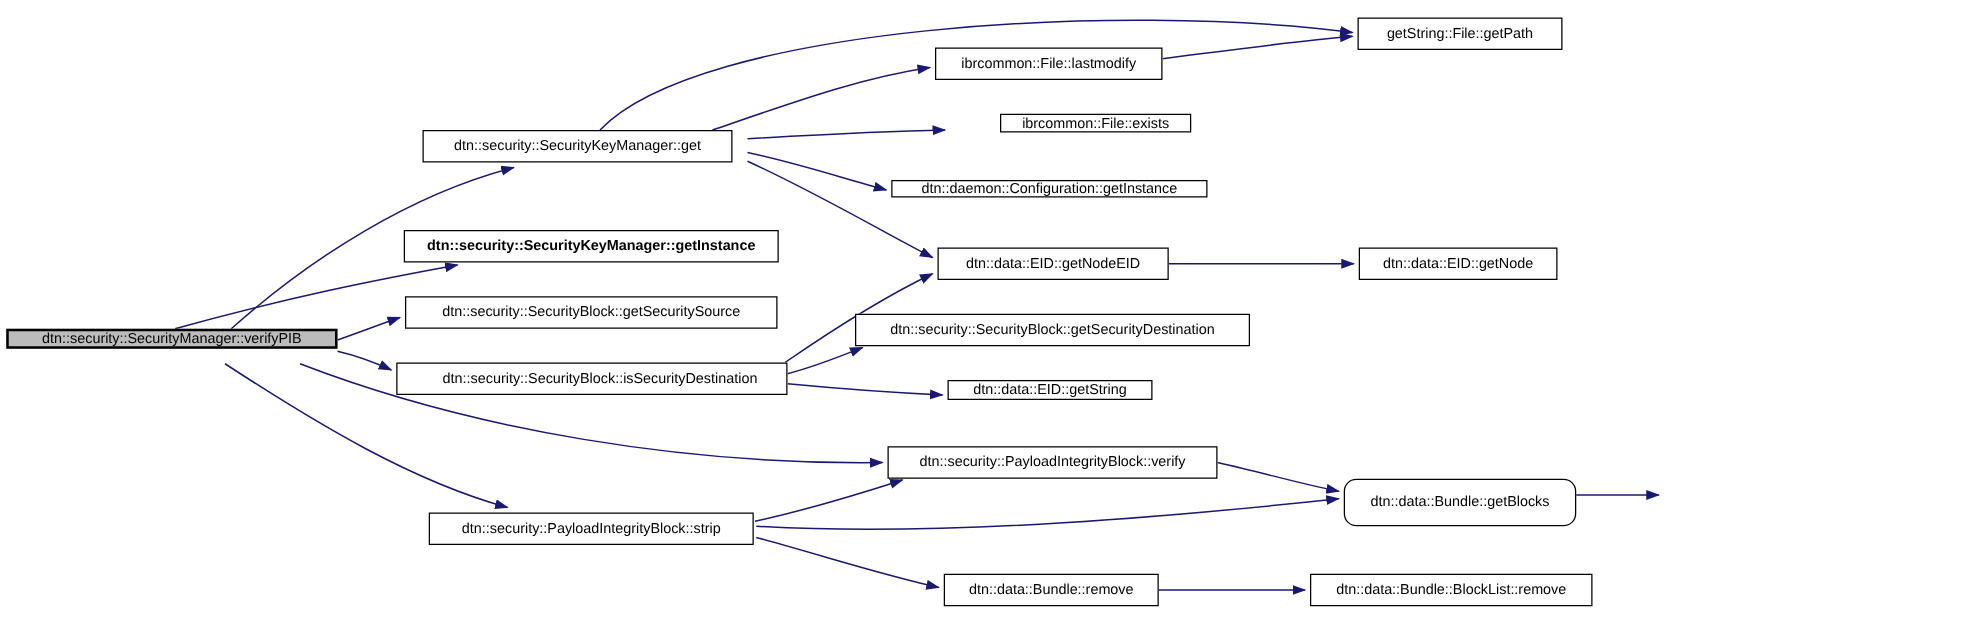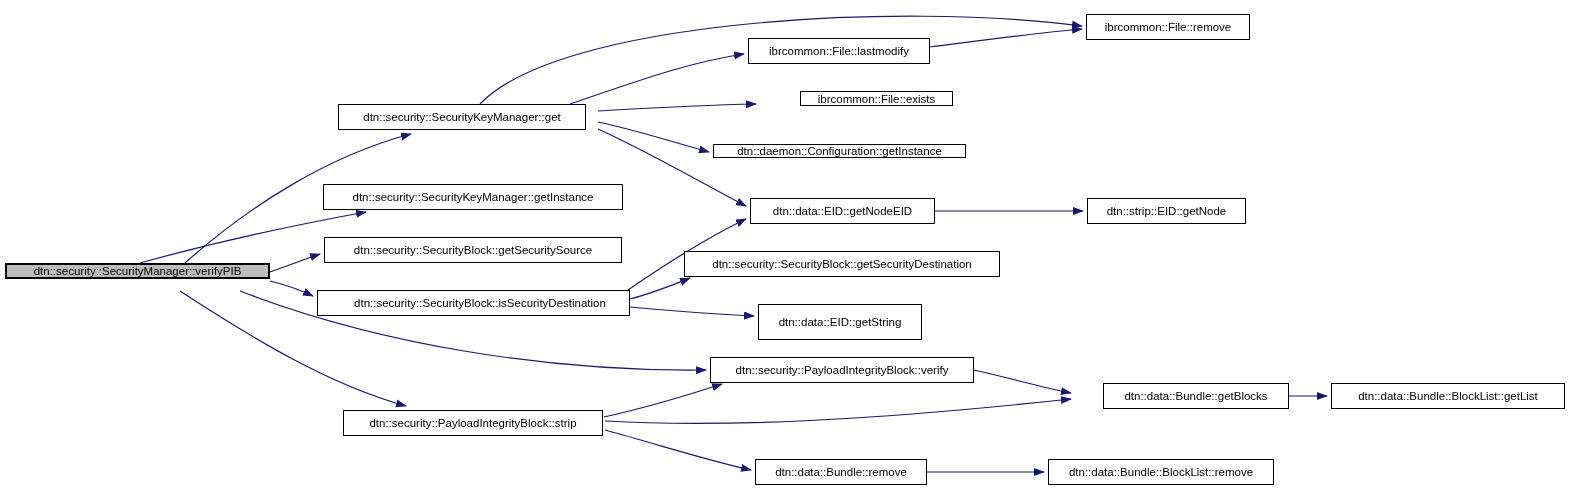--- a/index.html
+++ b/index.html
@@ -74,30 +74,29 @@
       <path d="M 974 370 C 1010 378, 1040 387, 1071 393" fill="none" stroke="#191970" stroke-width="1.2" marker-end="url(#arrow)"></path>
       <path d="M 604 417 C 650 407, 688 395, 722 384" fill="none" stroke="#191970" stroke-width="1.2" marker-end="url(#arrow)"></path>
       <path d="M 605 421 C 760 430, 950 412, 1071 399" fill="none" stroke="#191970" stroke-width="1.2" marker-end="url(#arrow)"></path>
       <path d="M 1261 396 C 1284 396, 1306 396, 1327 396" fill="none" stroke="#191970" stroke-width="1.2" marker-end="url(#arrow)"></path>
       <path d="M 605 430 C 660 445, 706 460, 751 470" fill="none" stroke="#191970" stroke-width="1.2" marker-end="url(#arrow)"></path>
       <path d="M 927 472 C 966 472, 1006 472, 1044 472" fill="none" stroke="#191970" stroke-width="1.2" marker-end="url(#arrow)"></path>
     </svg>
 
 <div class="node root" style="left: 5px; top: 263px; width: 265px; height: 16px;">dtn::security::SecurityManager::verifyPIB</div>
     <div class="node" style="left: 338px; top: 104px; width: 248px; height: 26px;">dtn::security::SecurityKeyManager::get</div>
-    <div class="node" style="left: 1086px; top: 14px; width: 164px; height: 26px;">ibrcommon::File::remove</div>
+    <div class="node" style="left: 1086px; top: 14px; width: 164px; height: 26px;">getString::File::getPath</div>
     <div class="node" style="left: 748px; top: 38px; width: 182px; height: 26px;">ibrcommon::File::lastmodify</div>
     <div class="node" style="left: 800px; top: 91px; width: 153px; height: 15px;">ibrcommon::File::exists</div>
     <div class="node" style="left: 713px; top: 144px; width: 253px; height: 14px;">dtn::daemon::Configuration::getInstance</div>
     <div class="node" style="left: 750px; top: 198px; width: 185px; height: 26px;">dtn::data::EID::getNodeEID</div>
-    <div class="node" style="left: 1087px; top: 198px; width: 159px; height: 26px;">dtn::strip::EID::getNode</div>
-    <div class="node" style="left: 323px; top: 184px; width: 300px; height: 26px;">dtn::security::SecurityKeyManager::getInstance</div>
+    <div class="node" style="left: 1087px; top: 198px; width: 159px; height: 26px;">dtn::data::EID::getNode</div>
+    <div class="node" style="left: 323px; top: 184px; width: 300px; height: 26px; font-weight: bold;">dtn::security::SecurityKeyManager::getInstance</div>
     <div class="node" style="left: 324px; top: 237px; width: 298px; height: 26px;">dtn::security::SecurityBlock::getSecuritySource</div>
     <div class="node" style="left: 317px; top: 290px; width: 313px; height: 26px; padding-left: 16px;">dtn::security::SecurityBlock::isSecurityDestination</div>
     <div class="node" style="left: 684px; top: 251px; width: 316px; height: 26px;">dtn::security::SecurityBlock::getSecurityDestination</div>
-    <div class="node" style="left: 758px; top: 304px; width: 164px; height: 36px;">dtn::data::EID::getString</div>
+    <div class="node" style="left: 758px; top: 304px; width: 164px; height: 16px;">dtn::data::EID::getString</div>
     <div class="node" style="left: 710px; top: 357px; width: 264px; height: 26px;">dtn::security::PayloadIntegrityBlock::verify</div>
     <div class="node" style="left: 343px; top: 410px; width: 260px; height: 26px;">dtn::security::PayloadIntegrityBlock::strip</div>
-    <div class="node" style="left: 1103px; top: 383px; width: 186px; height: 26px;">dtn::data::Bundle::getBlocks</div>
-    <div class="node" style="left: 1331px; top: 383px; width: 234px; height: 26px;">dtn::data::Bundle::BlockList::getList</div>
+    <div class="node" style="left: 1075px; top: 383px; width: 186px; height: 38px; border-radius: 10px;">dtn::data::Bundle::getBlocks</div>
     <div class="node" style="left: 755px; top: 459px; width: 172px; height: 26px;">dtn::data::Bundle::remove</div>
     <div class="node" style="left: 1048px; top: 459px; width: 226px; height: 26px;">dtn::data::Bundle::BlockList::remove</div>
   </div>
 
 </body></html>

